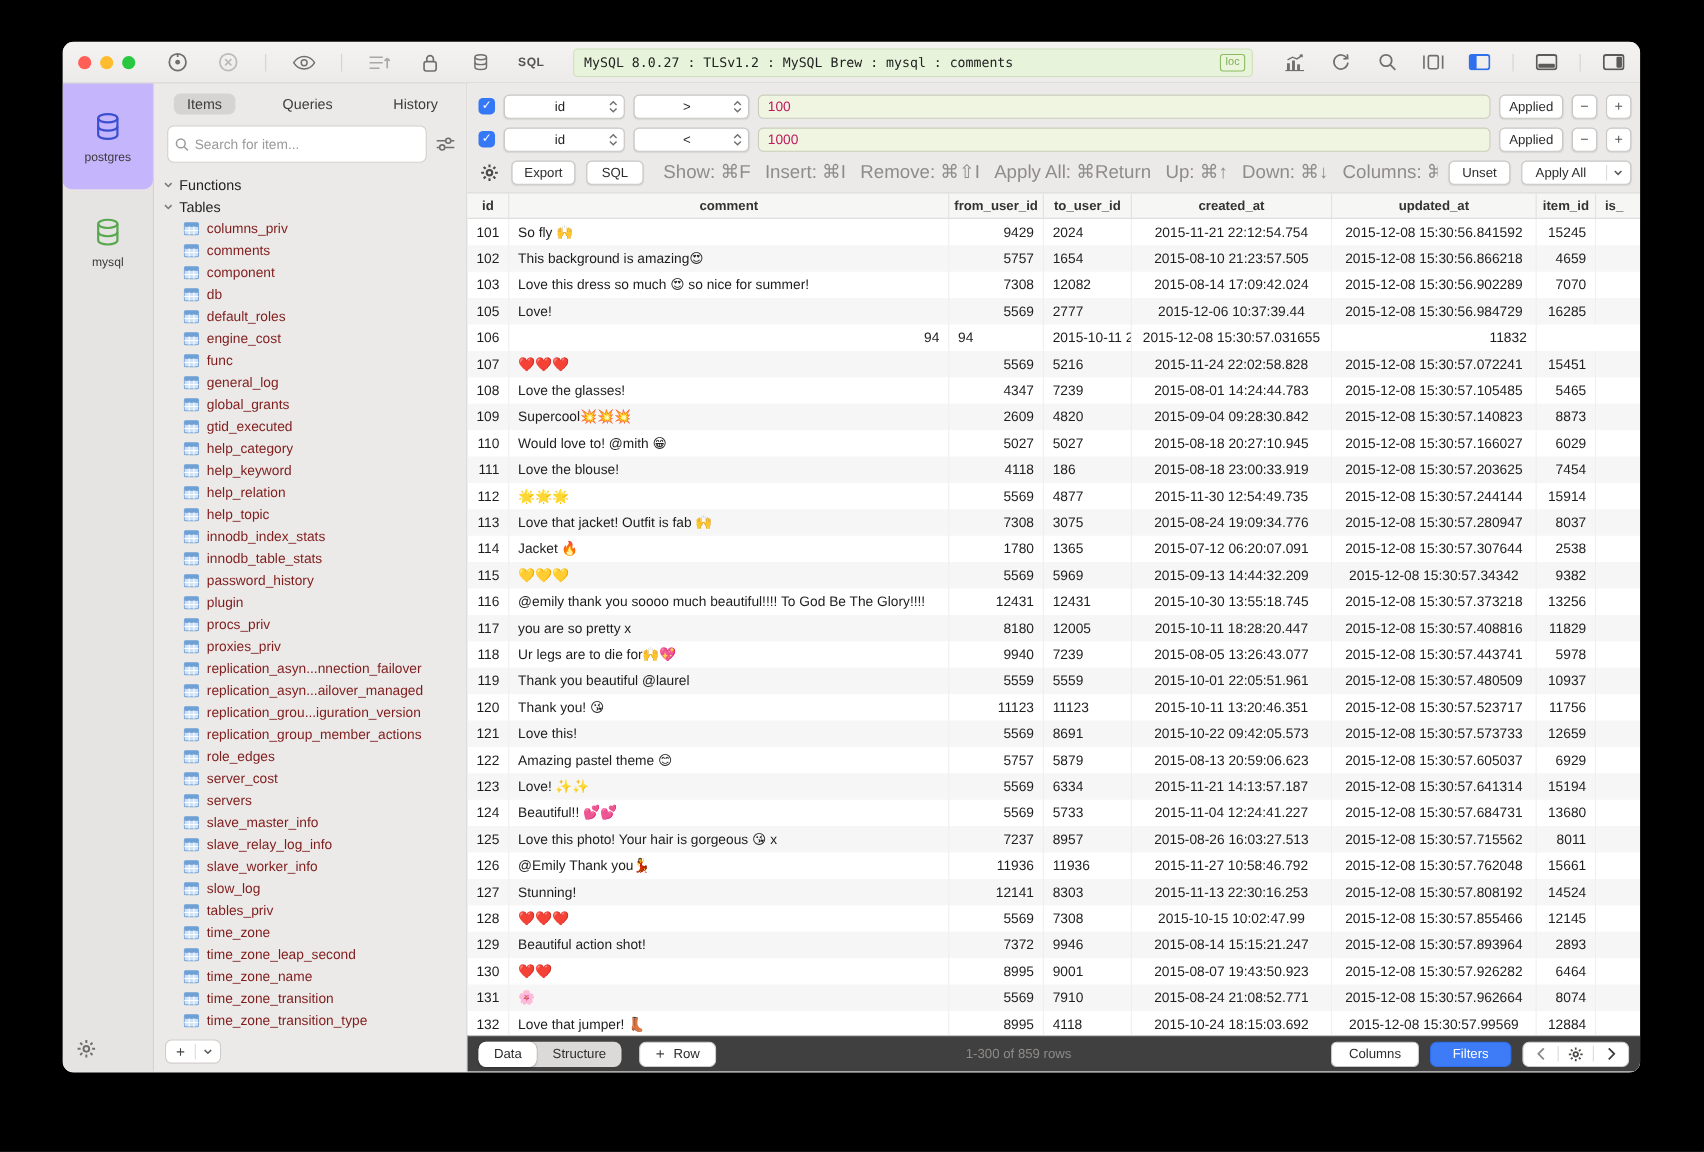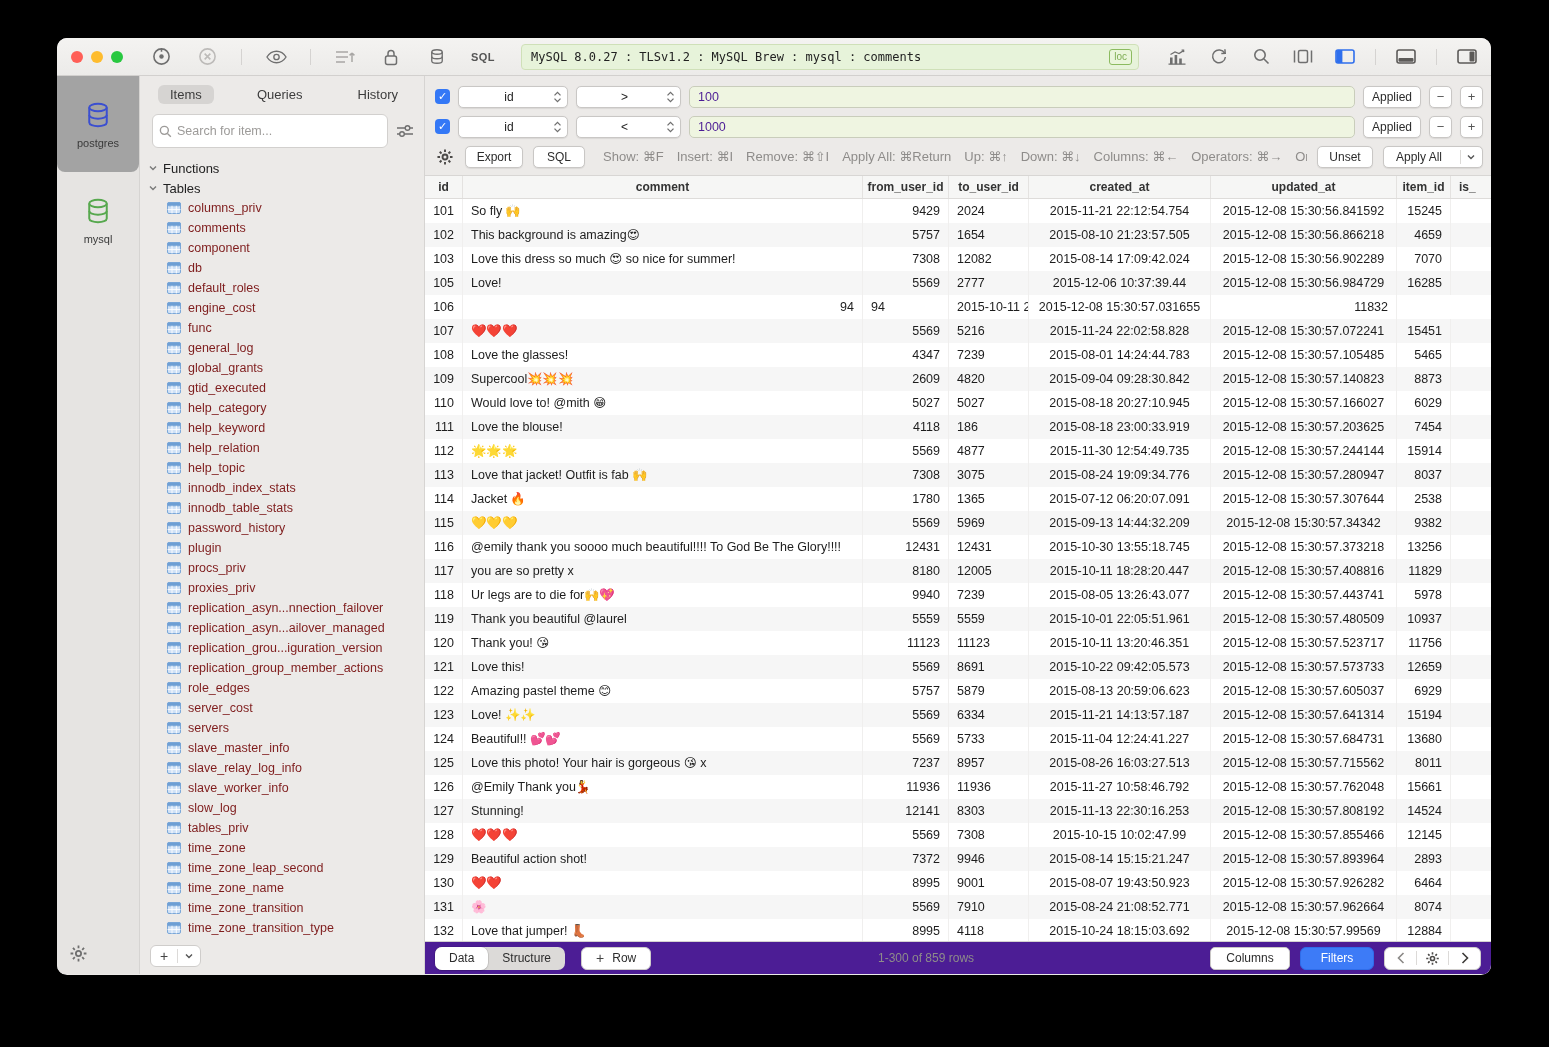--- a/index.html
+++ b/index.html
@@ -18,21 +18,21 @@
   .conn-bar { flex:1; height:26px; margin:0 26px 0 26px; background:#e7f3da; border:1px solid #cfe0b8; border-radius:4px; display:flex; align-items:center; padding:0 6px 0 9px; font-family:"DejaVu Sans Mono","Liberation Mono",monospace; font-size:12px; color:#222; overflow:hidden; white-space:nowrap; }
   .conn-text { flex:1; overflow:hidden; text-overflow:ellipsis; }
   .loc-badge { font-size:10px; color:#7fae54; border:1px solid #8cbb60; border-radius:3px; padding:0 4px; line-height:14px; background:#eaf5db; font-family:"Liberation Sans",sans-serif; }
 
   
   .wbody { display:flex; height:898px; }
 
   
   .rail { width:83px; background:#e6e4e2; border-right:1px solid #d6d4d2; display:flex; flex-direction:column; position:relative; }
   .conn-item { height:96px; display:flex; flex-direction:column; align-items:center; justify-content:center; gap:7px; cursor:default; }
-  .conn-item.selected { background:#a3a3a3; border-radius:0 0 8px 8px; }
+  .conn-item.selected { background:#c4b5fd; border-radius:0 0 8px 8px; }
   .conn-item .cname { font-size:11px; color:#3a3a3a; }
   .rail-gear { position:absolute; bottom:10px; left:12px; width:20px; height:20px; }
 
   
   .sidebar { width:285px; background:#eceae8; border-right:1px solid #d6d4d2; display:flex; flex-direction:column; }
   .sb-tabs { display:flex; align-items:center; justify-content:space-between; padding:9px 14px 4px 18px; }
   .sb-tab { font-size:13px; color:#3c3c3c; padding:2px 12px; border-radius:6px; cursor:default; }
   .sb-tab.active { background:#d6d4d2; }
   .sb-search-row { display:flex; align-items:center; gap:8px; padding:6px 10px 4px 12px; }
   .sb-search { flex:1; height:23px; background:#fff; border:1px solid #d2d0ce; border-radius:6px; display:flex; align-items:center; padding:16px 6px; gap:5px; }
@@ -50,47 +50,47 @@
 
   
   .main { flex:1; display:flex; flex-direction:column; background:#fff; min-width:0; }
   .filters-panel { height:100px; background:#eceae8; border-bottom:1px solid #d8d6d4; padding:9px 8px 0 10px; }
   .filter-row { display:flex; align-items:center; gap:8px; height:23px; margin-bottom:7px; }
   .fcheck { width:15px; height:15px; border-radius:4px; background:#3478f6; position:relative; flex:none; }
   .fcheck::after { content:"✓"; position:absolute; left:0; top:0; width:15px; height:15px; color:#fff; font-size:11px; font-weight:700; text-align:center; line-height:15px; }
   .fselect { background:#fff; border:1px solid #c9c7c5; border-radius:5px; height:22px; display:flex; align-items:center; padding:0 3px 0 8px; box-shadow:0 .5px 1px rgba(0,0,0,.08); }
   .fselect .sel-text { flex:1; text-align:center; font-size:12px; color:#222; }
   .fcol { width:110px; } .fop { width:105px; }
-  .fvalue { flex:1; height:22px; background:#eff5e1; border:1px solid #c9cdbb; border-radius:5px; font-size:12.5px; color:#4c1d95; padding:0 8px; outline:none; font-family:inherit; min-width:0; }
+  .fvalue { flex:1; height:22px; background:#eff5e1; border:1px solid #c9cdbb; border-radius:5px; font-size:12.5px; color:#be185d; padding:0 8px; outline:none; font-family:inherit; min-width:0; }
   .btn { background:#fff; border:1px solid #c9c7c5; border-radius:5px; height:22px; font-size:12px; color:#2c2c2c; box-shadow:0 .5px 1px rgba(0,0,0,.08); font-family:inherit; }
   .fapplied { width:58px; flex:none; }
   .fminus,.fplus { width:23px; flex:none; font-size:13px; color:#555; }
   .filter-toolbar { display:flex; align-items:center; gap:10px; height:23px; }
   .ft-gear { width:20px; height:20px; flex:none; display:flex; align-items:center; justify-content:center; }
   .ft-export { width:58px; flex:none; } .ft-sql { width:52px; flex:none; }
-  .shortcuts { flex:1; display:flex; gap:13px; overflow:hidden; white-space:nowrap; color:#8e8c8a; font-size:13px; margin-left:8px; min-width:0; }
+  .shortcuts { flex:1; display:flex; gap:13px; overflow:hidden; white-space:nowrap; color:#8e8c8a; font-size:17px; margin-left:8px; min-width:0; }
   .sc { flex:none; }
   .ft-unset { width:56px; flex:none; }
   .ft-applyall { width:100px; flex:none; display:flex; align-items:center; justify-content:space-between; padding:0 6px 0 12px; }
   .ft-applyall .aa-div { width:1px; height:14px; background:#dcdad8; margin-left:auto; margin-right:5px; }
 
   
   .thead, .trow { display:grid; grid-template-columns:38px 400px 86px 80px 182px 186px 54px minmax(30px,1fr); }
   .thead { height:23px; background:#f6f6f5; border-bottom:1px solid #dedcda; }
   .hcell { font-size:12px; font-weight:700; color:#333; text-align:center; line-height:22px; border-right:1px solid #e4e2e0; overflow:hidden; white-space:nowrap; }
   .hcell:last-child { border-right:none; text-align:left; padding-left:8px; }
   .grid-body { flex:1; overflow:hidden; }
   .trow { height:24px; }
   .trow:nth-child(even) { background:#f6f6f6; }
   .cell { font-size:12.5px; color:#1d1d1d; line-height:24px; padding:0 8px; border-right:1px solid #f0efee; white-space:nowrap; overflow:hidden; }
   .cell:last-child { border-right:none; }
   .al-l { text-align:left; } .al-r { text-align:right; } .al-c { text-align:center; }
 
   
-  .statusbar { height:33px; background:#4c1d95; border-top:1px solid #d4d2d0; display:flex; align-items:center; padding:0 10px; position:relative; }
+  .statusbar { height:33px; background:#404040; border-top:1px solid #d4d2d0; display:flex; align-items:center; padding:0 10px; position:relative; }
   .seg-ctl { display:flex; background:#dcdad8; border-radius:7px; height:23px; align-items:center; }
   .seg-item { font-size:12px; color:#2c2c2c; padding:0 14px; height:23px; line-height:23px; border-radius:7px; }
   .seg-item.active { background:#fff; box-shadow:0 0 0 .5px rgba(0,0,0,.15), 0 1px 2px rgba(0,0,0,.12); }
   .addrow-btn { margin-left:16px; height:23px; background:#fff; border:1px solid #cfcdcb; border-radius:6px; display:flex; align-items:center; gap:8px; padding:0 14px; font-size:12px; color:#2c2c2c; }
   .addrow-btn .plus { font-size:14px; color:#444; }
   .rowcount { position:absolute; left:47%; transform:translateX(-50%); font-size:12px; color:#8e8c8a; }
   .sb-right { margin-left:auto; display:flex; align-items:center; gap:10px; }
   .cols-btn { width:80px; height:23px; }
   .filters-btn { width:74px; height:23px; background:#3d7bf7; border:1px solid #2f6de9; color:#fff; border-radius:6px; font-size:12px; font-family:inherit; }
   .nav-group { display:flex; align-items:center; background:#fff; border:1px solid #cfcdcb; border-radius:6px; height:23px; }

